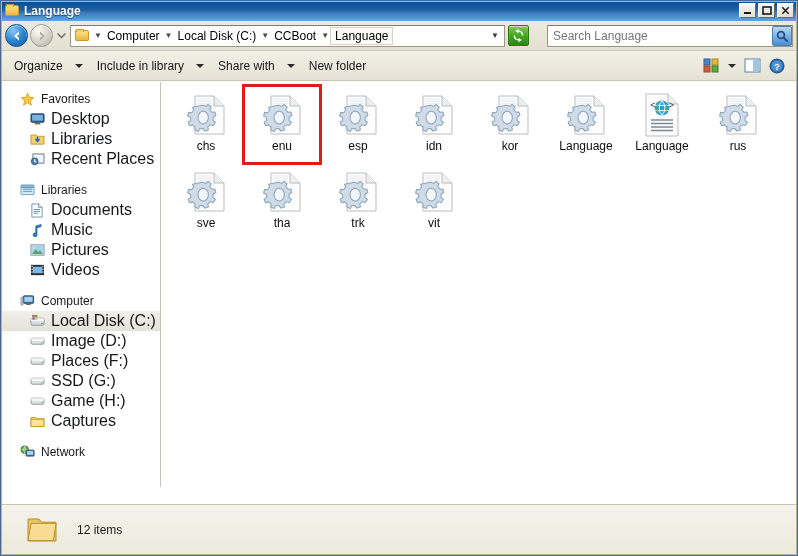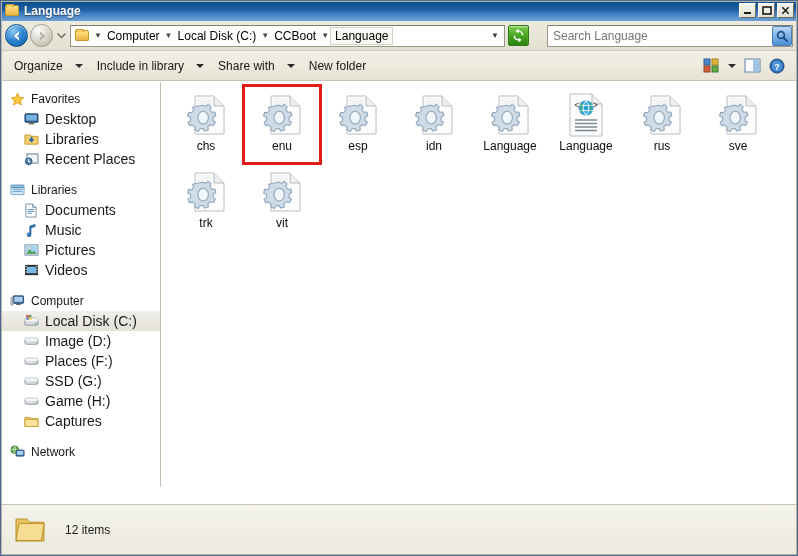--- a/index.html
+++ b/index.html
@@ -175,24 +175,24 @@
     padding-top: 7px;
     overflow: hidden;
     position: relative;
   }
   #sidebar-splitter {
     position: absolute; top: 0; right: 0; width: 1px; height: 405px;
     background: #c6c3b5;
   }
   .sb-item {
     display: flex; align-items: center; height: 20px;
-    padding-left: 22px; gap: 6px; color: #17181a; font-size: 14px;
+    padding-left: 28px; gap: 6px; color: #17181a; font-size: 16px;
     white-space: nowrap;
   }
-  .sb-item.root { padding-left: 8px; font-size: 12px; }
+  .sb-item.root { padding-left: 18px; font-size: 12px; }
   .sb-item.sel { background: linear-gradient(to bottom,#f0efe9,#e4e2d8); }
   .sb-gap { height: 11px; }
   .sb-ico { width: 16px; height: 16px; flex: none; display: flex; align-items: center; justify-content: center; }
   .sb-ico svg { display: block; }
 
   #content {
     flex: 1 1 auto; background: #ffffff;
     position: relative; overflow: hidden;
   }
   #filegrid {
@@ -214,21 +214,21 @@
     margin-top: 0; font-size: 12px; color: #0c0c0c; text-align: center;
     max-width: 74px; overflow: hidden; white-space: nowrap;
   }
 
   
   #statusbar {
     height: 51px; flex: none;
     background: linear-gradient(to bottom,#f4f3ec 0%,#eceadd 100%);
     border-top: 1px solid #c6c3b5;
     display: flex; align-items: center;
-    padding-left: 12px; gap: 18px;
+    padding-left: 24px; gap: 18px;
   }
   .status-folder { width: 34px; height: 30px; flex: none; }
   .status-folder svg { display: block; }
   #status-text { font-size: 12px; color: #1a1a1a; }
   #outer-edge {
     position:absolute; left:0; top:0; right:0; bottom:0;
     border:1px solid #b5b2a3; pointer-events:none;
   }
 </style>
 </head>
@@ -628,20 +628,36 @@
   <path d="M32 5 v10 h10" fill="#eceef0" stroke="#b9bcbf" stroke-width="1"></path>
   <g stroke="#dfe3e6" stroke-width="0.8">
     <path d="M15 8 h15 M15 10.4 h15 M15 12.8 h15 M15 15.2 h15 M15 17.6 h15"></path>
   </g>
   <g transform="translate(6,12)">
     <path d="M14.5 2.2 l3.4 1.1 2.2 -1.9 2.9 2.4 -1.2 2.7 2 2.8 3.0 -0.3 1.1 3.6 -2.7 1.4 -0.2 3.4 2.4 1.9 -2.0 3.2 -3.0 -0.8 -2.6 2.2 0.6 3.0 -3.6 1.2 -1.7 -2.5 -3.4 0.2 -1.4 2.7 -3.5 -1.4 0.3 -3.0 -2.6 -2.2 -2.9 0.9 -1.5 -3.5 2.6 -1.7 -0.3 -3.4 -2.8 -1.2 1.0 -3.6 3.0 0.4 2.0 -2.8 -1.0 -2.8 z" fill="#cfdce8" stroke="#8fa6bb" stroke-width="1.1" stroke-linejoin="round"></path>
     <ellipse cx="15.2" cy="14.6" rx="5.2" ry="6.4" fill="#f2f7fb" stroke="#8fa6bb" stroke-width="1.1"></ellipse>
   </g>
 </svg>
             </div>
+            <div class="file-label">kor</div>
+          </div>
+          <div class="file-cell">
+            <div class="file-ico">
+<svg width="48" height="48" viewBox="0 0 48 48">
+  <path d="M13 5 h19 l10 10 v28 H13 Z" fill="#fdfdfd" stroke="#b9bcbf" stroke-width="1"></path>
+  <path d="M32 5 v10 h10" fill="#eceef0" stroke="#b9bcbf" stroke-width="1"></path>
+  <g stroke="#dfe3e6" stroke-width="0.8">
+    <path d="M15 8 h15 M15 10.4 h15 M15 12.8 h15 M15 15.2 h15 M15 17.6 h15"></path>
+  </g>
+  <g transform="translate(6,12)">
+    <path d="M14.5 2.2 l3.4 1.1 2.2 -1.9 2.9 2.4 -1.2 2.7 2 2.8 3.0 -0.3 1.1 3.6 -2.7 1.4 -0.2 3.4 2.4 1.9 -2.0 3.2 -3.0 -0.8 -2.6 2.2 0.6 3.0 -3.6 1.2 -1.7 -2.5 -3.4 0.2 -1.4 2.7 -3.5 -1.4 0.3 -3.0 -2.6 -2.2 -2.9 0.9 -1.5 -3.5 2.6 -1.7 -0.3 -3.4 -2.8 -1.2 1.0 -3.6 3.0 0.4 2.0 -2.8 -1.0 -2.8 z" fill="#cfdce8" stroke="#8fa6bb" stroke-width="1.1" stroke-linejoin="round"></path>
+    <ellipse cx="15.2" cy="14.6" rx="5.2" ry="6.4" fill="#f2f7fb" stroke="#8fa6bb" stroke-width="1.1"></ellipse>
+  </g>
+</svg>
+            </div>
             <div class="file-label">Language</div>
           </div>
           <div class="file-cell">
             <div class="file-ico">
 <svg width="48" height="48" viewBox="0 0 48 48">
   <path d="M8 3 h22 l10 10 v32 H8 Z" fill="#fcfcfc" stroke="#b9bcbf" stroke-width="1"></path>
   <path d="M30 3 v10 h10" fill="#eceef0" stroke="#b9bcbf" stroke-width="1"></path>
   <g>
     <circle cx="24" cy="17" r="7.4" fill="#2f9fd6"></circle>
     <path d="M16.8 14.4 h14.4 M16.8 19.6 h14.4 M24 9.6 a11 11 0 0 1 0 14.8 M24 9.6 a11 11 0 0 0 0 14.8" stroke="#ffffff" stroke-width="0.9" fill="none"></path>
@@ -696,20 +712,36 @@
   <path d="M32 5 v10 h10" fill="#eceef0" stroke="#b9bcbf" stroke-width="1"></path>
   <g stroke="#dfe3e6" stroke-width="0.8">
     <path d="M15 8 h15 M15 10.4 h15 M15 12.8 h15 M15 15.2 h15 M15 17.6 h15"></path>
   </g>
   <g transform="translate(6,12)">
     <path d="M14.5 2.2 l3.4 1.1 2.2 -1.9 2.9 2.4 -1.2 2.7 2 2.8 3.0 -0.3 1.1 3.6 -2.7 1.4 -0.2 3.4 2.4 1.9 -2.0 3.2 -3.0 -0.8 -2.6 2.2 0.6 3.0 -3.6 1.2 -1.7 -2.5 -3.4 0.2 -1.4 2.7 -3.5 -1.4 0.3 -3.0 -2.6 -2.2 -2.9 0.9 -1.5 -3.5 2.6 -1.7 -0.3 -3.4 -2.8 -1.2 1.0 -3.6 3.0 0.4 2.0 -2.8 -1.0 -2.8 z" fill="#cfdce8" stroke="#8fa6bb" stroke-width="1.1" stroke-linejoin="round"></path>
     <ellipse cx="15.2" cy="14.6" rx="5.2" ry="6.4" fill="#f2f7fb" stroke="#8fa6bb" stroke-width="1.1"></ellipse>
   </g>
 </svg>
             </div>
+            <div class="file-label">tha</div>
+          </div>
+          <div class="file-cell">
+            <div class="file-ico">
+<svg width="48" height="48" viewBox="0 0 48 48">
+  <path d="M13 5 h19 l10 10 v28 H13 Z" fill="#fdfdfd" stroke="#b9bcbf" stroke-width="1"></path>
+  <path d="M32 5 v10 h10" fill="#eceef0" stroke="#b9bcbf" stroke-width="1"></path>
+  <g stroke="#dfe3e6" stroke-width="0.8">
+    <path d="M15 8 h15 M15 10.4 h15 M15 12.8 h15 M15 15.2 h15 M15 17.6 h15"></path>
+  </g>
+  <g transform="translate(6,12)">
+    <path d="M14.5 2.2 l3.4 1.1 2.2 -1.9 2.9 2.4 -1.2 2.7 2 2.8 3.0 -0.3 1.1 3.6 -2.7 1.4 -0.2 3.4 2.4 1.9 -2.0 3.2 -3.0 -0.8 -2.6 2.2 0.6 3.0 -3.6 1.2 -1.7 -2.5 -3.4 0.2 -1.4 2.7 -3.5 -1.4 0.3 -3.0 -2.6 -2.2 -2.9 0.9 -1.5 -3.5 2.6 -1.7 -0.3 -3.4 -2.8 -1.2 1.0 -3.6 3.0 0.4 2.0 -2.8 -1.0 -2.8 z" fill="#cfdce8" stroke="#8fa6bb" stroke-width="1.1" stroke-linejoin="round"></path>
+    <ellipse cx="15.2" cy="14.6" rx="5.2" ry="6.4" fill="#f2f7fb" stroke="#8fa6bb" stroke-width="1.1"></ellipse>
+  </g>
+</svg>
+            </div>
             <div class="file-label">trk</div>
           </div>
           <div class="file-cell">
             <div class="file-ico">
 <svg width="48" height="48" viewBox="0 0 48 48">
   <path d="M13 5 h19 l10 10 v28 H13 Z" fill="#fdfdfd" stroke="#b9bcbf" stroke-width="1"></path>
   <path d="M32 5 v10 h10" fill="#eceef0" stroke="#b9bcbf" stroke-width="1"></path>
   <g stroke="#dfe3e6" stroke-width="0.8">
     <path d="M15 8 h15 M15 10.4 h15 M15 12.8 h15 M15 15.2 h15 M15 17.6 h15"></path>
   </g>

